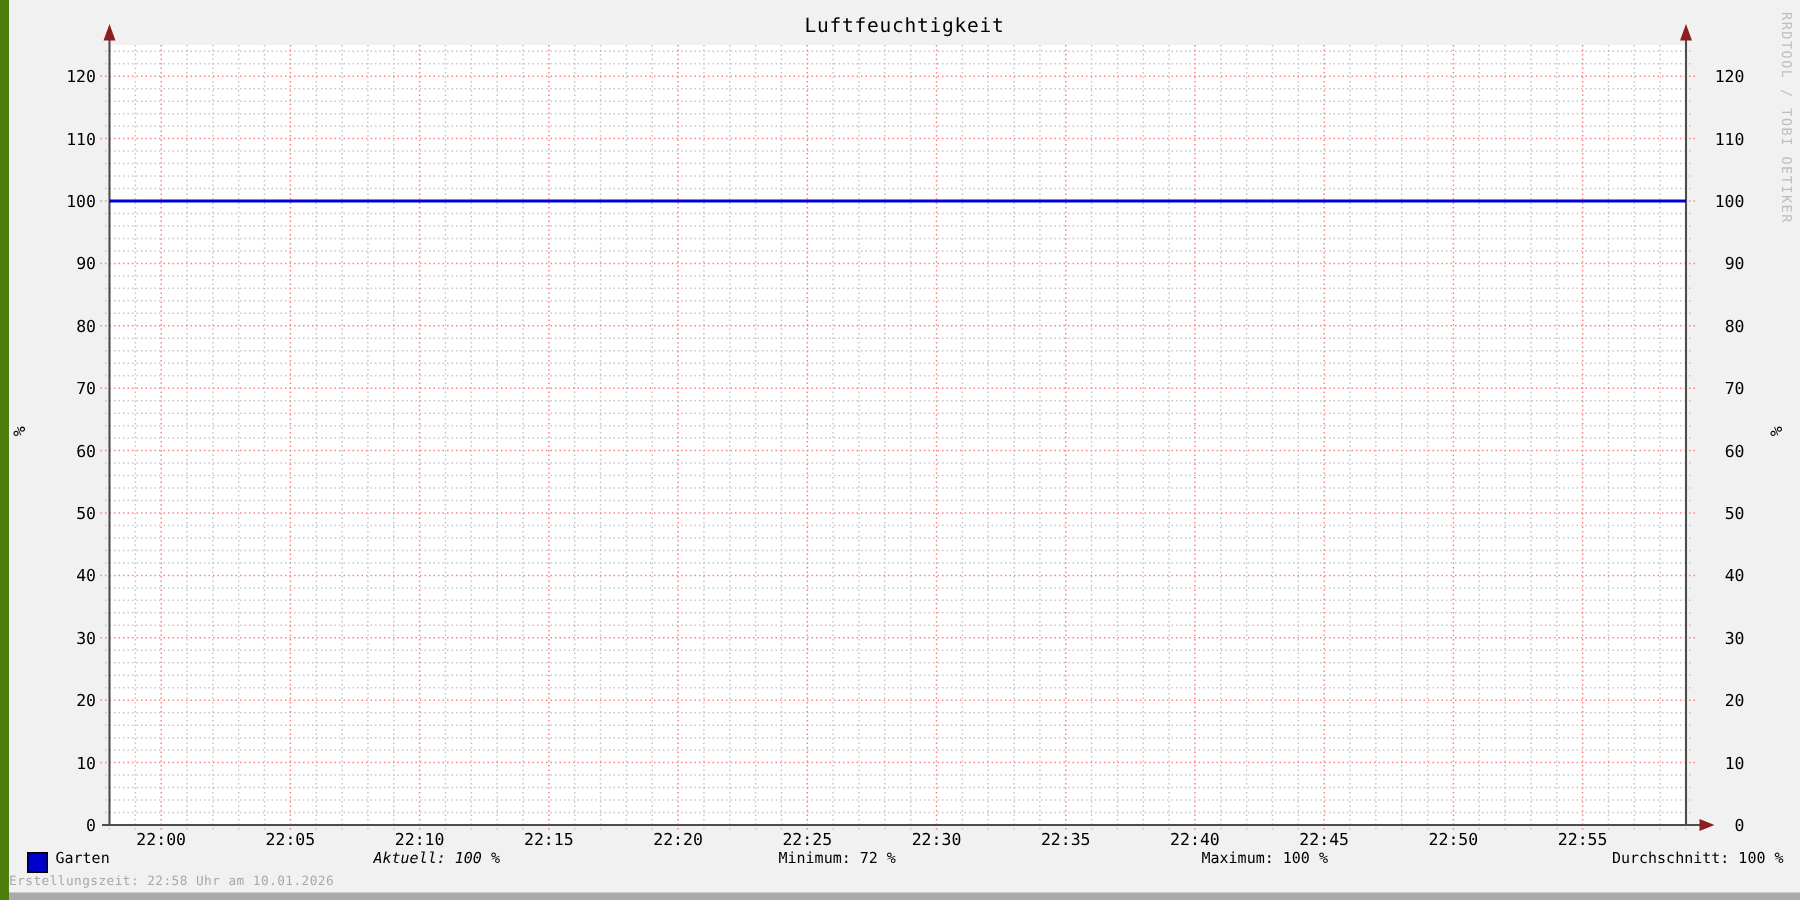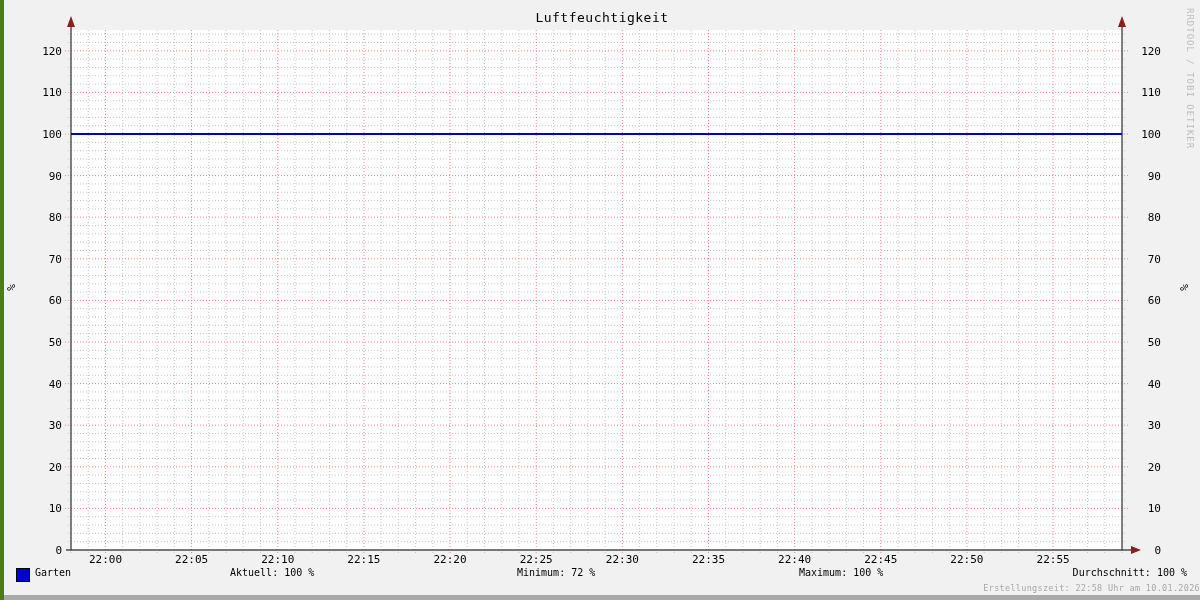--- a/index.html
+++ b/index.html
@@ -2,21 +2,21 @@
 <html><head>
 <meta charset="utf-8">
 <style>
   html,body{margin:0;padding:0;}
   .screen{
     position:relative;
     width:1200px;height:600px;
     background:#f1f1f1;
     font-family:"DejaVu Sans Mono","Liberation Mono",monospace;
     overflow:hidden;
-    border-left:4px solid #4d7c0f;
+    border-left:6px solid #4d7c0f;
     box-sizing:border-box;
   }
   .chart-title{
     position:absolute;top:10px;left:0;width:100%;
     text-align:center;font-size:13px;color:#000;
     letter-spacing:0.5px;
   }
   .watermark{
     position:absolute;top:8px;right:5px;
     writing-mode:vertical-rl;
@@ -30,27 +30,27 @@
   .y-unit.left{left:4px;top:281px;}
   .y-unit.right{right:12px;top:281px;}
   svg.plot{position:absolute;left:0;top:0;}
   svg .tick{font-family:"DejaVu Sans Mono","Liberation Mono",monospace;font-size:11px;fill:#000;}
   .legend-row{position:absolute;top:567px;left:0;width:1200px;height:16px;font-size:10px;color:#000;}
   .legend-swatch{
     position:absolute;left:12px;top:1px;width:12px;height:12px;
     border:1px solid #000;box-sizing:content-box;
   }
   .legend-label{position:absolute;left:31px;top:0;}
-  .stat-aktuell{position:absolute;left:226px;top:0;}
+  .stat-aktuell{position:absolute;left:243px;top:0;font-style:italic;}
   .stat-minimum{position:absolute;left:513px;top:0;}
   .stat-maximum{position:absolute;left:783px;top:0;padding-left:12px;}
   .stat-durchschnitt{position:absolute;right:17px;top:0;}
   .creation-line{
     position:absolute;top:583px;left:0;width:100%;
-    text-align:right;font-size:8.5px;color:#a8a8a8;letter-spacing:0.3px;
+    text-align:left;font-size:8.5px;color:#a8a8a8;letter-spacing:0.3px;
   }
   .bottom-bar{
     position:absolute;left:0;bottom:0;width:100%;height:5px;
     background:#a9a9a9;
   }
 </style>
 </head>
 <body>
 
 <div class="screen">

